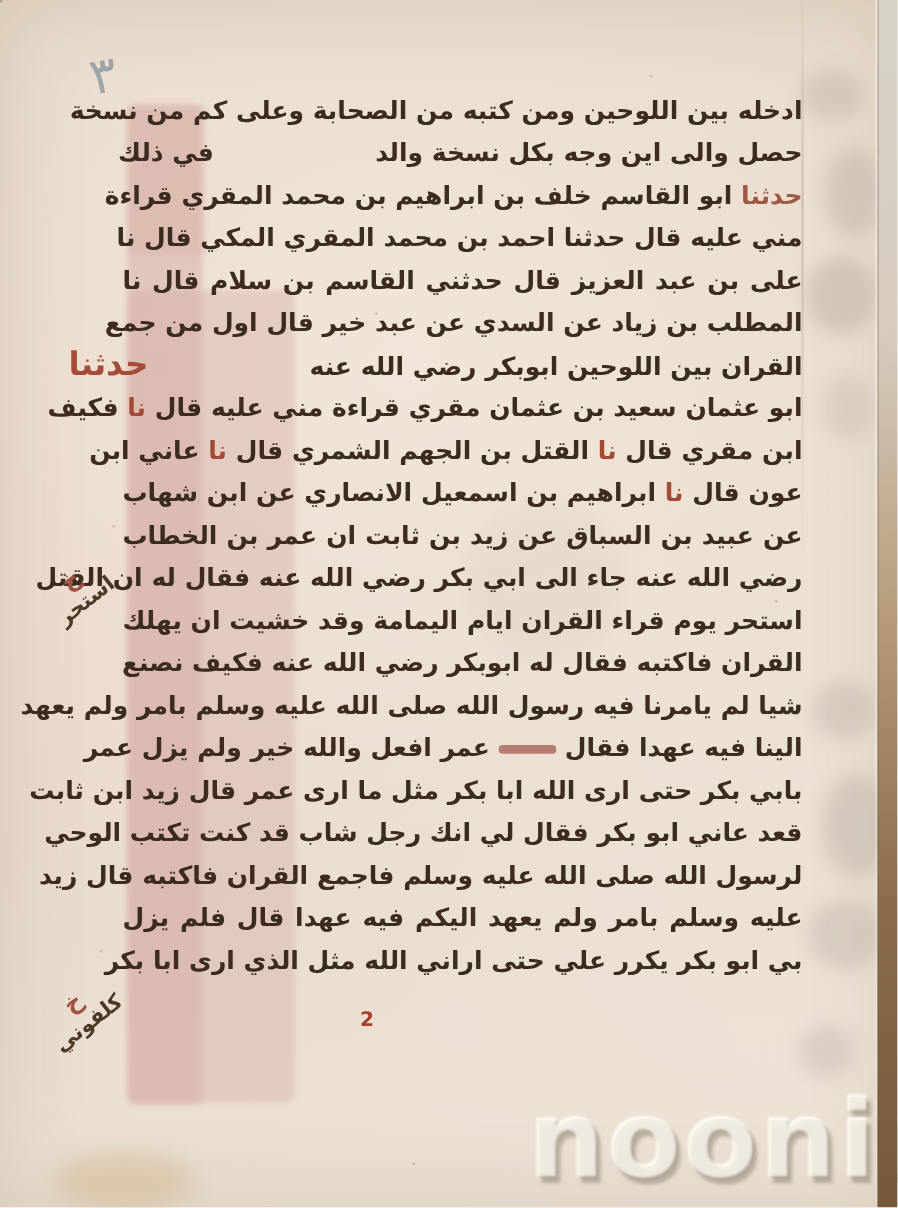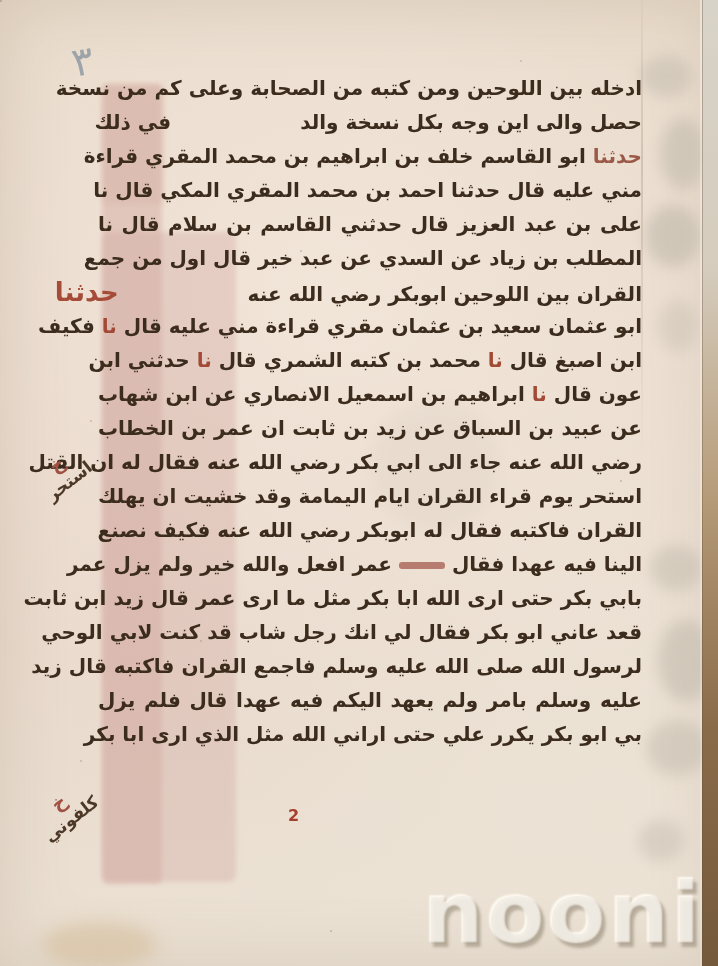--- a/index.html
+++ b/index.html
@@ -105,29 +105,30 @@
 
   <div class="lines">
       <div class="ms-line"><span class="seg-ink">ادخله بين اللوحين ومن كتبه من الصحابة وعلى كم من نسخة</span></div>
       <div class="ms-line"><span class="seg-ink">حصل والى اين وجه بكل نسخة والد</span> <span class="seg-gap"></span> <span class="seg-ink">في ذلك</span></div>
       <div class="ms-line"><span class="seg-rubric-faded">حدثنا</span> <span class="seg-ink">ابو القاسم خلف بن ابراهيم بن محمد المقري قراءة</span></div>
       <div class="ms-line"><span class="seg-ink">مني عليه قال حدثنا احمد بن محمد المقري المكي قال نا</span></div>
       <div class="ms-line"><span class="seg-ink">على بن عبد العزيز قال حدثني القاسم بن سلام قال نا</span></div>
       <div class="ms-line"><span class="seg-ink">المطلب بن زياد عن السدي عن عبد خير قال اول من جمع</span></div>
       <div class="ms-line"><span class="seg-ink">القران بين اللوحين ابوبكر رضي الله عنه</span> <span class="seg-gap"></span> <span class="seg-rubric-large">حدثنا</span></div>
       <div class="ms-line"><span class="seg-ink">ابو عثمان سعيد بن عثمان مقري قراءة مني عليه قال</span> <span class="seg-rubric">نا</span> <span class="seg-ink">فكيف</span></div>
-      <div class="ms-line"><span class="seg-ink">ابن اصبغ قال</span> <span class="seg-rubric">نا</span> <span class="seg-ink">محمد بن كتبه الشمري قال</span> <span class="seg-rubric">نا</span> <span class="seg-ink">حدثني ابن</span></div>
+      <div class="ms-line"><span class="seg-ink">ابن مقري قال</span> <span class="seg-rubric">نا</span> <span class="seg-ink">القتل بن الجهم الشمري قال</span> <span class="seg-rubric">نا</span> <span class="seg-ink">عاني ابن</span></div>
       <div class="ms-line"><span class="seg-ink">عون قال</span> <span class="seg-rubric">نا</span> <span class="seg-ink">ابراهيم بن اسمعيل الانصاري عن ابن شهاب</span></div>
       <div class="ms-line"><span class="seg-ink">عن عبيد بن السباق عن زيد بن ثابت ان عمر بن الخطاب</span></div>
       <div class="ms-line"><span class="seg-ink">رضي الله عنه جاء الى ابي بكر رضي الله عنه فقال له ان القتل</span></div>
       <div class="ms-line"><span class="seg-ink">استحر يوم قراء القران ايام اليمامة وقد خشيت ان يهلك</span></div>
       <div class="ms-line"><span class="seg-ink">القران فاكتبه فقال له ابوبكر رضي الله عنه فكيف نصنع</span></div>
+      <div class="ms-line"><span class="seg-ink">شيا لم يامرنا فيه رسول الله صلى الله عليه وسلم بامر ولم يعهد</span></div>
       <div class="ms-line"><span class="seg-ink">الينا فيه عهدا فقال</span> <span class="seg-redbar"></span> <span class="seg-ink">عمر افعل والله خير ولم يزل عمر</span></div>
       <div class="ms-line"><span class="seg-ink">بابي بكر حتى ارى الله ابا بكر مثل ما ارى عمر قال زيد ابن ثابت</span></div>
-      <div class="ms-line"><span class="seg-ink">قعد عاني ابو بكر فقال لي انك رجل شاب قد كنت لابي الوحي</span></div>
+      <div class="ms-line"><span class="seg-ink">قعد عاني ابو بكر فقال لي انك رجل شاب قد كنت تكتب الوحي</span></div>
       <div class="ms-line"><span class="seg-ink">لرسول الله صلى الله عليه وسلم فاجمع القران فاكتبه قال زيد</span></div>
       <div class="ms-line"><span class="seg-ink">عليه وسلم بامر ولم يعهد اليكم فيه عهدا قال فلم يزل</span></div>
       <div class="ms-line"><span class="seg-ink">بي ابو بكر يكرر علي حتى اراني الله مثل الذي ارى ابا بكر</span></div>
     </div>
 
   <div class="mnote mnote1">
     <span class="sigla">خ</span>
     <span class="word">استحر</span>
   </div>
   <div class="mnote mnote2">

